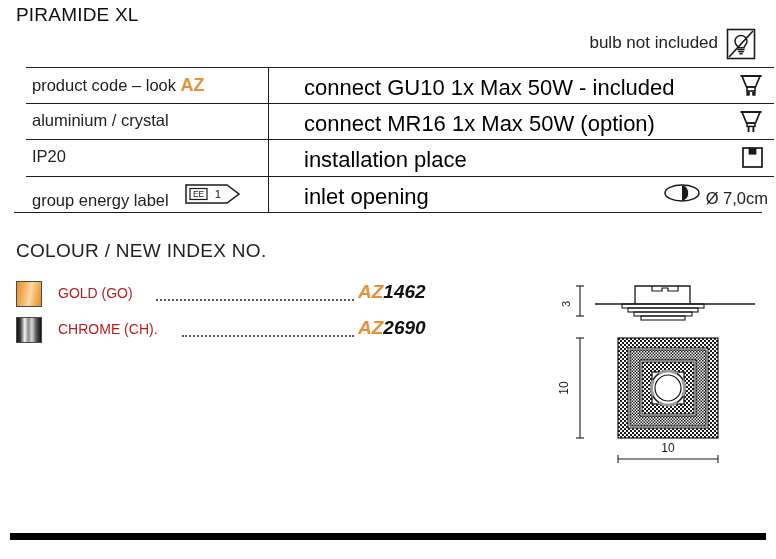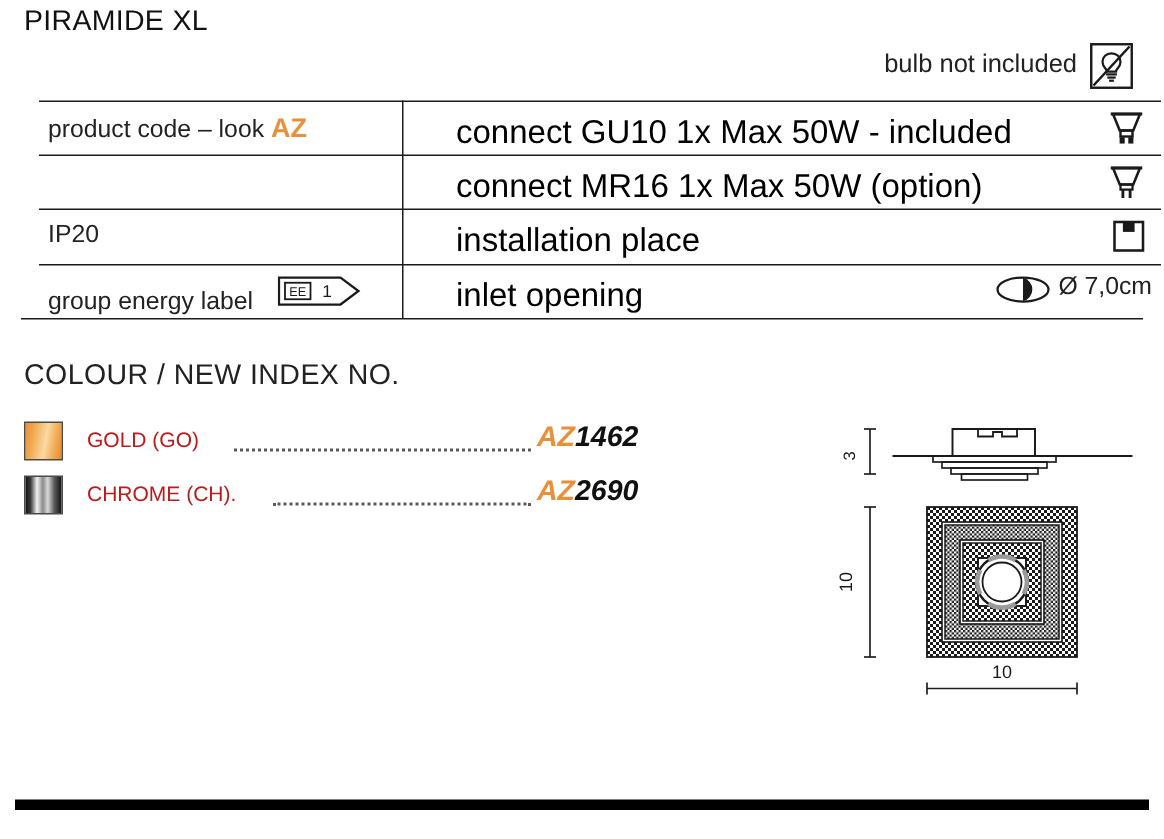--- a/index.html
+++ b/index.html
@@ -105,21 +105,21 @@
     right: 6px;
     top: 3px;
     width: 34px;
     height: 30px;
   }
   .inlet-wrap {
     position: absolute;
     right: 6px;
     top: 5px;
     display: flex;
-    align-items: flex-start;
+    align-items: flex-end;
     gap: 5px;
     white-space: nowrap;
   }
   .inlet-text {
     font-size: 16.5px;
     color: #222;
   }
 
   
   .ee-badge {
@@ -241,20 +241,21 @@
         <path d="M8 5 H26 L21.5 16 H12.5 Z" fill="none" stroke="#1a1a1a" stroke-width="1.7"></path>
         <line x1="6.5" y1="5" x2="27.5" y2="5" stroke="#1a1a1a" stroke-width="2"></line>
         <rect x="13" y="16" width="8" height="4" fill="none" stroke="#1a1a1a" stroke-width="1.6"></rect>
         <rect x="12.4" y="20.5" width="3.4" height="4.2" fill="#1a1a1a"></rect>
         <rect x="18.2" y="20.5" width="3.4" height="4.2" fill="#1a1a1a"></rect>
       </svg>
     </div>
   </div>
 
   <div class="spec-row r1">
+    <div class="cell-left">aluminium / crystal</div>
     <div class="cell-right">connect MR16 1x Max 50W (option)</div>
     <div class="row-icon">
       <svg width="34" height="30" viewBox="0 0 34 30">
         <path d="M8 5 H26 L21.5 16 H12.5 Z" fill="none" stroke="#1a1a1a" stroke-width="1.7"></path>
         <line x1="6.5" y1="5" x2="27.5" y2="5" stroke="#1a1a1a" stroke-width="2"></line>
         <rect x="13" y="16" width="8" height="3.4" fill="none" stroke="#1a1a1a" stroke-width="1.5"></rect>
         <line x1="14.6" y1="19.6" x2="14.6" y2="25" stroke="#1a1a1a" stroke-width="1.9"></line>
         <line x1="19.4" y1="19.6" x2="19.4" y2="25" stroke="#1a1a1a" stroke-width="1.9"></line>
       </svg>
     </div>

